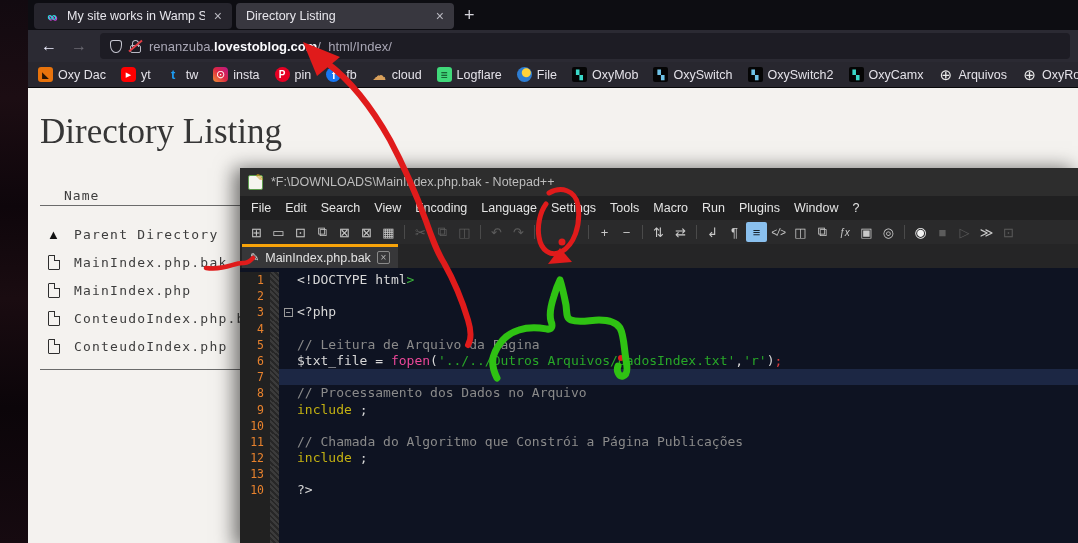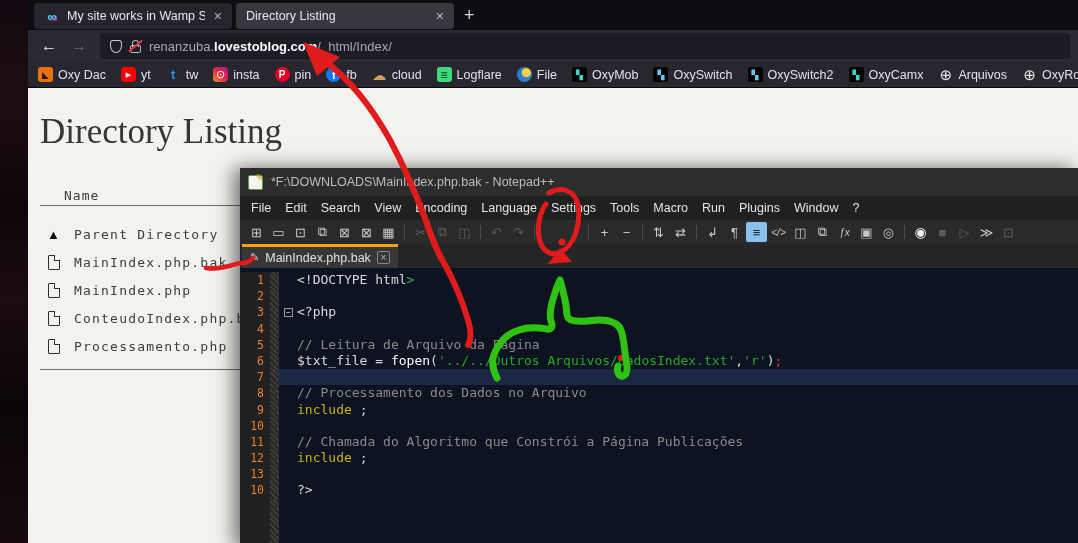--- a/index.html
+++ b/index.html
@@ -70,21 +70,21 @@
   .editor { flex:1; background:#0e1322; overflow:hidden; display:flex; flex-direction:column; padding-top:4px; font-family:"DejaVu Sans Mono", monospace; }
   .cl { display:flex; height:16.2px; flex:0 0 16.2px; }
   .cl.fill { flex:1; height:auto; }
   .ln { width:30px; background:#212121; color:#e8822d; font-size:11.5px; text-align:right; padding-right:6px; line-height:16.2px; flex:0 0 30px; }
   .hm { width:9px; background:repeating-linear-gradient(45deg,#3b3b3b 0 2px,#272727 2px 4px); flex:0 0 9px; }
   .cbody { flex:1; display:flex; align-items:center; padding-left:5px; font-size:13px; line-height:16.2px; white-space:pre; }
   .cbody.cur { background:#1c2744; }
   .foldbox { width:9px; height:9px; border:1px solid #9a9a9a; color:#cfcfcf; font-size:8px; line-height:7px; text-align:center; margin-right:4px; flex:0 0 9px; }
   .foldpad { width:13px; flex:0 0 13px; }
   .tok-pln { color:#d8d8d8; } .tok-com { color:#8a8a8a; } .tok-str { color:#28a828; }
-  .tok-kw { color:#c3b112; } .tok-fn { color:#ffffff;text-align:center; } .tok-red { color:#e03c3c; } .tok-grn { color:#3cb43c; }
+  .tok-kw { color:#c3b112; } .tok-fn { color:#ec4899;text-align:center; } .tok-red { color:#e03c3c; } .tok-grn { color:#3cb43c; }
 
   .overlay { position:absolute; left:0; top:0; width:1078px; height:543px; pointer-events:none; }
 </style>
 </head>
 <body>
 
 <div class="desktop"></div>
 
 <div class="browser">
   <div class="tabbar">
@@ -220,21 +220,21 @@
           <span class="icon-cell">
             <span class="page-ico"></span>
           </span>
           <span class="dmono">ConteudoIndex.php.bak</span>
         </div>
 
         <div class="dirrow">
           <span class="icon-cell">
             <span class="page-ico"></span>
           </span>
-          <span class="dmono">Processamento.php</span>
+          <span class="dmono">ConteudoIndex.php</span>
         </div>
       </div>
     <div class="rule" style="top:281px"></div>
   </div>
 </div>
 
 <div class="npp">
   <div class="npp-title">
     <span class="npp-ico"></span>
     <span>*F:\DOWNLOADS\MainIndex.php.bak - Notepad++</span>

